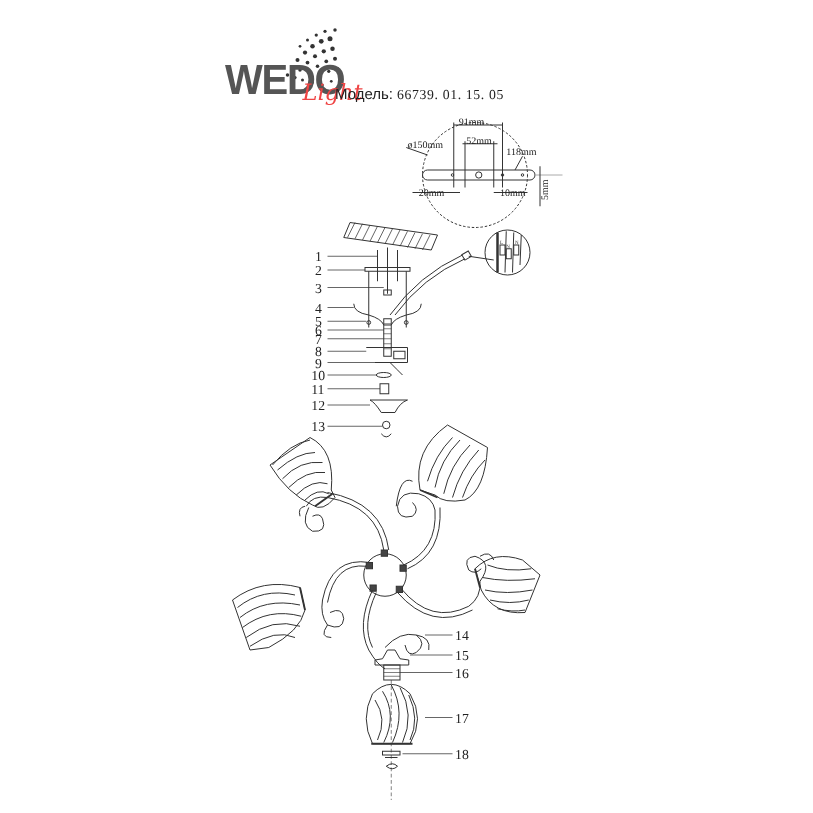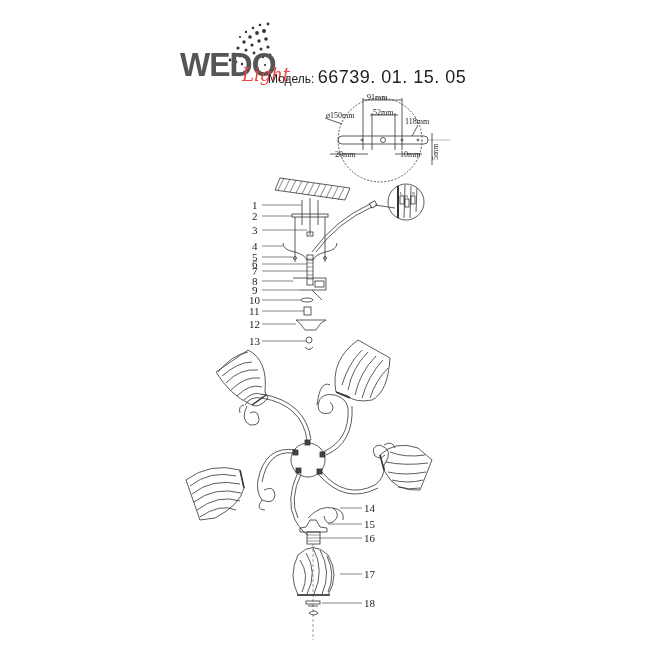--- a/index.html
+++ b/index.html
@@ -3,21 +3,21 @@
 <meta charset="utf-8">
 <style>
   html, body { margin:0; padding:0; background:#ffffff; }
   body { width:650px; height:650px; position:relative; overflow:hidden; font-family:"Liberation Serif", serif; color:#222; }
   .abs { position:absolute; }
   #brand { left:180px; top:46px; width:80px; height:40px;text-decoration:underline; }
   .wedo { position:absolute; left:0; top:0; font-family:"Liberation Sans", sans-serif; font-weight:bold; font-size:32px; letter-spacing:-1px; color:#555; transform:scaleY(1.05); }
   .light { position:absolute; left:62px; top:18px; font-family:"DejaVu Serif", serif; font-style:italic; font-size:18px; color:#ef4444; }
   #model { left:268px; top:67px; font-size:13px; }
   #model .lab { font-family:"Liberation Sans", sans-serif; font-weight:normal; font-size:12px; }
-  #model .val { font-family:Liberation Sans, sans-serif; font-size:18px; letter-spacing:0.5px; }
+  #model .val { font-family:Liberation Serif, serif; font-size:11px; letter-spacing:0.5px; }
   svg text { font-family:"Liberation Serif", serif; fill:#222; }
   .lbl { font-size:11px; }
   .dim { font-size:8px; }
 </style>
 </head>
 <body>
 
 <div id="brand" class="abs">
   <svg class="abs" style="left:40px;top:-26px" width="60" height="50">
     <g fill="#333">

